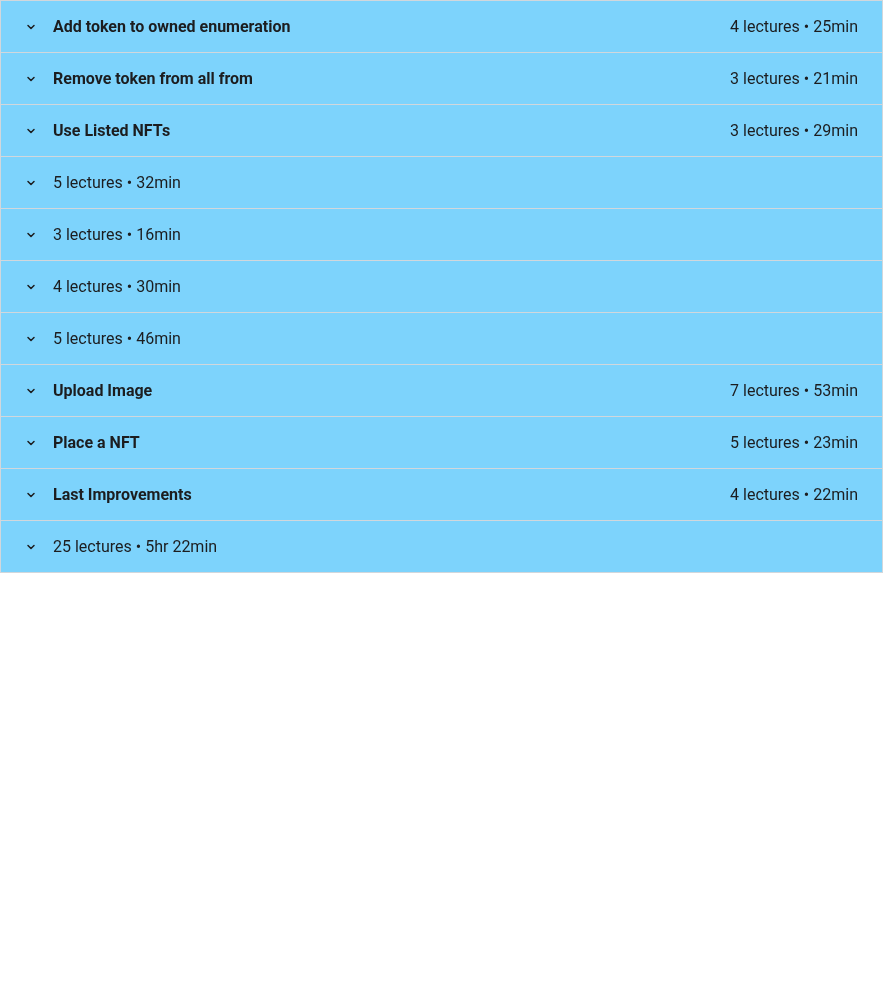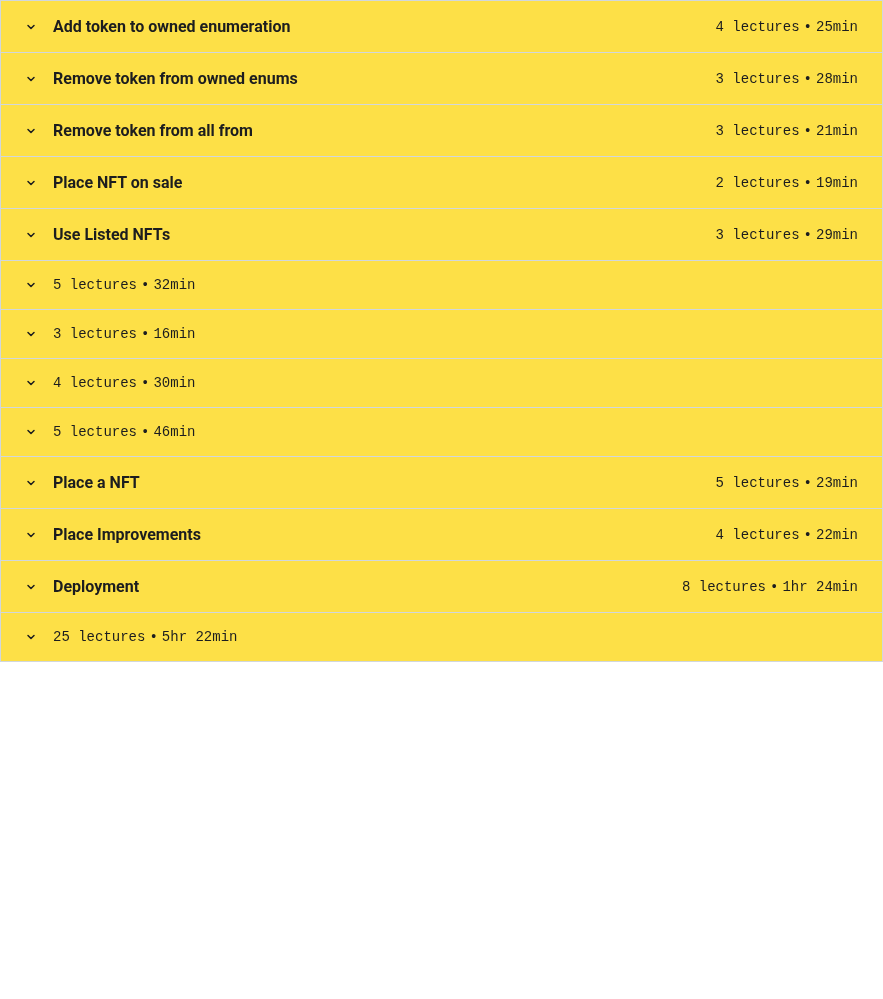--- a/index.html
+++ b/index.html
@@ -14,21 +14,21 @@
     width: 883px;
   }
   .section-list {
     border: 1px solid #d1d7dc;
     border-top: none;
   }
   .section-row {
     display: flex;
     align-items: center;
     padding: 16px 24px;
-    background: #fde047;
+    background: #7dd3fc;
     border-top: 1px solid #d1d7dc;
     cursor: pointer;
   }
   .chevron {
     flex: 0 0 auto;
     margin-right: 16px;
     display: inline-flex;
     align-items: center;
     justify-content: center;
   }
@@ -37,24 +37,23 @@
     height: 12px;
   }
   .section-title {
     flex: 1 1 auto;
     font-weight: 700;
     font-size: 16px;
     color: #1c1d1f;
   }
   .section-meta {
     flex: 0 0 auto;
-    font-size: 14px;
+    font-size: 16px;
     color: #1c1d1f;
     white-space: nowrap;
-    font-family: Liberation Mono, monospace;
   }
   .dot {
     margin: 0 4px;
   }
 </style>
 </head>
 <body>
 
 <div class="section-list" id="section-list">
     <div class="section-row">
@@ -65,40 +64,22 @@
       </span>
       <span class="section-title">Add token to owned enumeration</span>
       <span class="section-meta"><span>4 lectures</span><span class="dot">•</span><span>25min</span></span>
     </div>
     <div class="section-row">
       <span class="chevron">
         <svg viewBox="0 0 24 24" fill="none" stroke="#1c1d1f" stroke-width="3" stroke-linecap="round" stroke-linejoin="round">
           <polyline points="6 9 12 15 18 9"></polyline>
         </svg>
       </span>
-      <span class="section-title">Remove token from owned enums</span>
-      <span class="section-meta"><span>3 lectures</span><span class="dot">•</span><span>28min</span></span>
-    </div>
-    <div class="section-row">
-      <span class="chevron">
-        <svg viewBox="0 0 24 24" fill="none" stroke="#1c1d1f" stroke-width="3" stroke-linecap="round" stroke-linejoin="round">
-          <polyline points="6 9 12 15 18 9"></polyline>
-        </svg>
-      </span>
       <span class="section-title">Remove token from all from</span>
       <span class="section-meta"><span>3 lectures</span><span class="dot">•</span><span>21min</span></span>
-    </div>
-    <div class="section-row">
-      <span class="chevron">
-        <svg viewBox="0 0 24 24" fill="none" stroke="#1c1d1f" stroke-width="3" stroke-linecap="round" stroke-linejoin="round">
-          <polyline points="6 9 12 15 18 9"></polyline>
-        </svg>
-      </span>
-      <span class="section-title">Place NFT on sale</span>
-      <span class="section-meta"><span>2 lectures</span><span class="dot">•</span><span>19min</span></span>
     </div>
     <div class="section-row">
       <span class="chevron">
         <svg viewBox="0 0 24 24" fill="none" stroke="#1c1d1f" stroke-width="3" stroke-linecap="round" stroke-linejoin="round">
           <polyline points="6 9 12 15 18 9"></polyline>
         </svg>
       </span>
       <span class="section-title">Use Listed NFTs</span>
       <span class="section-meta"><span>3 lectures</span><span class="dot">•</span><span>29min</span></span>
     </div>
@@ -133,40 +114,40 @@
         </svg>
       </span>
       <span class="section-meta"><span>5 lectures</span><span class="dot">•</span><span>46min</span></span>
     </div>
     <div class="section-row">
       <span class="chevron">
         <svg viewBox="0 0 24 24" fill="none" stroke="#1c1d1f" stroke-width="3" stroke-linecap="round" stroke-linejoin="round">
           <polyline points="6 9 12 15 18 9"></polyline>
         </svg>
       </span>
+      <span class="section-title">Upload Image</span>
+      <span class="section-meta"><span>7 lectures</span><span class="dot">•</span><span>53min</span></span>
+    </div>
+    <div class="section-row">
+      <span class="chevron">
+        <svg viewBox="0 0 24 24" fill="none" stroke="#1c1d1f" stroke-width="3" stroke-linecap="round" stroke-linejoin="round">
+          <polyline points="6 9 12 15 18 9"></polyline>
+        </svg>
+      </span>
       <span class="section-title">Place a NFT</span>
       <span class="section-meta"><span>5 lectures</span><span class="dot">•</span><span>23min</span></span>
     </div>
     <div class="section-row">
       <span class="chevron">
         <svg viewBox="0 0 24 24" fill="none" stroke="#1c1d1f" stroke-width="3" stroke-linecap="round" stroke-linejoin="round">
           <polyline points="6 9 12 15 18 9"></polyline>
         </svg>
       </span>
-      <span class="section-title">Place Improvements</span>
+      <span class="section-title">Last Improvements</span>
       <span class="section-meta"><span>4 lectures</span><span class="dot">•</span><span>22min</span></span>
-    </div>
-    <div class="section-row">
-      <span class="chevron">
-        <svg viewBox="0 0 24 24" fill="none" stroke="#1c1d1f" stroke-width="3" stroke-linecap="round" stroke-linejoin="round">
-          <polyline points="6 9 12 15 18 9"></polyline>
-        </svg>
-      </span>
-      <span class="section-title">Deployment</span>
-      <span class="section-meta"><span>8 lectures</span><span class="dot">•</span><span>1hr 24min</span></span>
     </div>
     <div class="section-row">
       <span class="chevron">
         <svg viewBox="0 0 24 24" fill="none" stroke="#1c1d1f" stroke-width="3" stroke-linecap="round" stroke-linejoin="round">
           <polyline points="6 9 12 15 18 9"></polyline>
         </svg>
       </span>
       <span class="section-meta"><span>25 lectures</span><span class="dot">•</span><span>5hr 22min</span></span>
     </div>
   </div>

